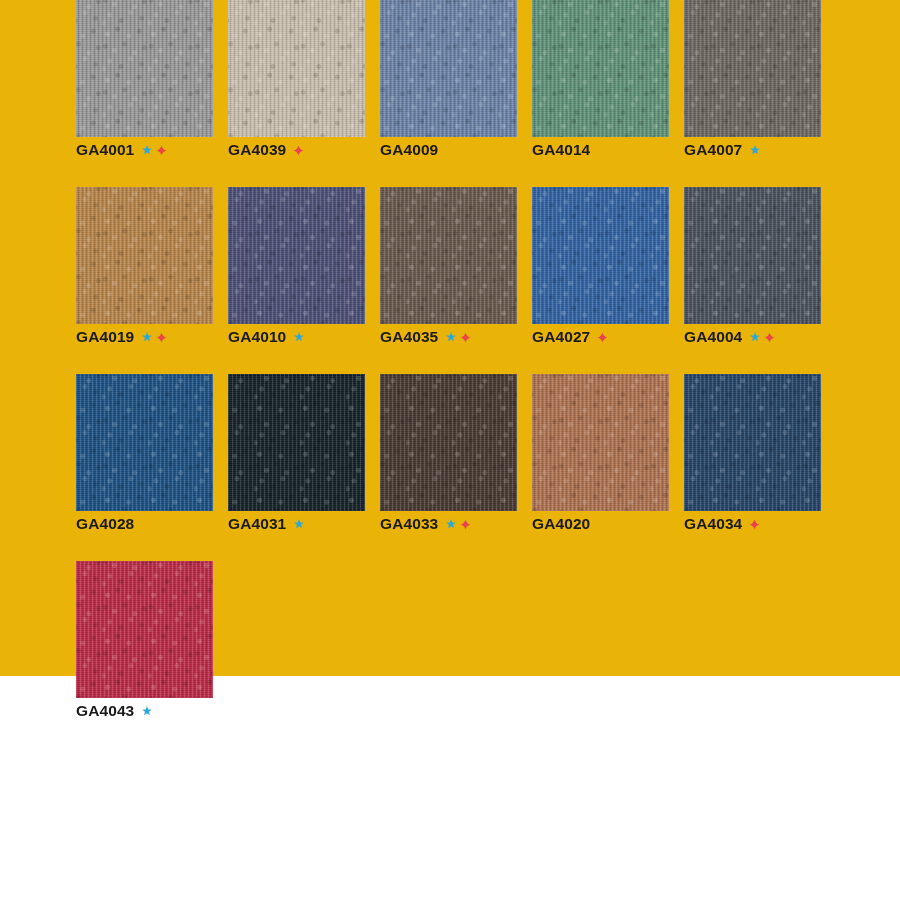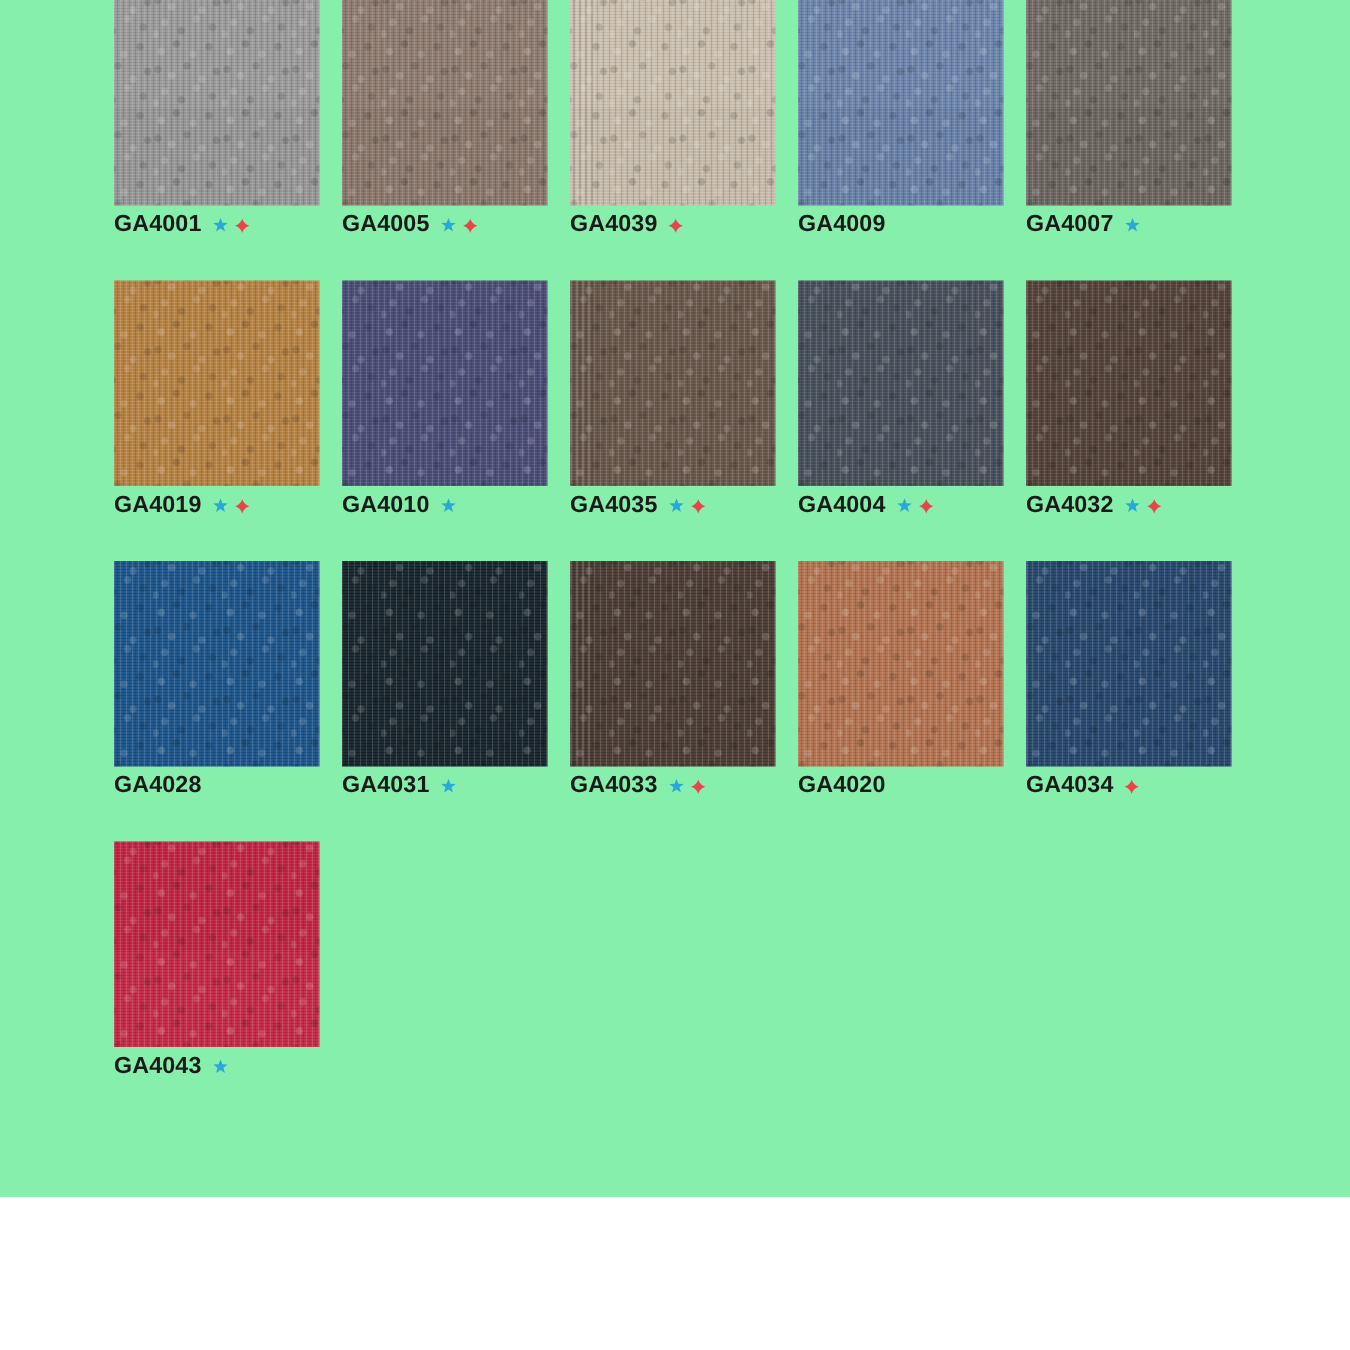--- a/index.html
+++ b/index.html
@@ -9,22 +9,22 @@
   }
   body {
     width: 900px;
     height: 900px;
     font-family: "Liberation Sans", sans-serif;
     overflow: hidden;
   }
   #catalog {
     position: relative;
     width: 900px;
-    height: 798px;
-    background: #86efac;
+    height: 676px;
+    background: #eab308;
     text-decoration: underline;
   }
   .swatch-grid {
     position: absolute;
     left: 76px;
     top: 0px;
     width: 748px;
     display: grid;
     grid-template-columns: repeat(5, 137px);
     grid-column-gap: 15px;
@@ -133,38 +133,20 @@
             <span class="badge-star"><svg width="12" height="12" viewBox="0 0 24 24" aria-hidden="true">
                 <path fill="#29a8dc" d="M12 2.2 14.45 8.9 21.6 9.2 16.0 13.55 17.9 20.5 12 16.6 6.1 20.5 8.0 13.55 2.4 9.2 9.55 8.9z"></path>
               </svg></span>
             <span class="badge-diamond"><svg width="11" height="11" viewBox="0 0 24 24" aria-hidden="true">
                 <path fill="#e8444a" d="M12 1.5C13.2 6.4 17.6 10.8 22.5 12 17.6 13.2 13.2 17.6 12 22.5 10.8 17.6 6.4 13.2 1.5 12 6.4 10.8 10.8 6.4 12 1.5z"></path>
               </svg></span>
           </span>
         </div>
       </div>
       <div class="swatch-cell">
-        <div class="swatch-tile" style="background-color: rgb(141, 122, 110);">
-          <div class="rib"></div>
-          <div class="weave"></div>
-          <div class="mottle"></div>
-        </div>
-        <div class="swatch-caption">
-          <span class="swatch-code">GA4005</span>
-          <span class="badge-group">
-            <span class="badge-star"><svg width="12" height="12" viewBox="0 0 24 24" aria-hidden="true">
-                <path fill="#29a8dc" d="M12 2.2 14.45 8.9 21.6 9.2 16.0 13.55 17.9 20.5 12 16.6 6.1 20.5 8.0 13.55 2.4 9.2 9.55 8.9z"></path>
-              </svg></span>
-            <span class="badge-diamond"><svg width="11" height="11" viewBox="0 0 24 24" aria-hidden="true">
-                <path fill="#e8444a" d="M12 1.5C13.2 6.4 17.6 10.8 22.5 12 17.6 13.2 13.2 17.6 12 22.5 10.8 17.6 6.4 13.2 1.5 12 6.4 10.8 10.8 6.4 12 1.5z"></path>
-              </svg></span>
-          </span>
-        </div>
-      </div>
-      <div class="swatch-cell">
         <div class="swatch-tile" style="background-color: rgb(203, 191, 174);">
           <div class="rib"></div>
           <div class="weave"></div>
           <div class="mottle"></div>
         </div>
         <div class="swatch-caption">
           <span class="swatch-code">GA4039</span>
           <span class="badge-group">
             <span class="badge-diamond"><svg width="11" height="11" viewBox="0 0 24 24" aria-hidden="true">
                 <path fill="#e8444a" d="M12 1.5C13.2 6.4 17.6 10.8 22.5 12 17.6 13.2 13.2 17.6 12 22.5 10.8 17.6 6.4 13.2 1.5 12 6.4 10.8 10.8 6.4 12 1.5z"></path>
@@ -176,20 +158,30 @@
         <div class="swatch-tile" style="background-color: rgb(107, 132, 171);">
           <div class="rib"></div>
           <div class="weave"></div>
           <div class="mottle"></div>
         </div>
         <div class="swatch-caption">
           <span class="swatch-code">GA4009</span>
         </div>
       </div>
       <div class="swatch-cell">
+        <div class="swatch-tile" style="background-color: rgb(94, 148, 120);">
+          <div class="rib"></div>
+          <div class="weave"></div>
+          <div class="mottle"></div>
+        </div>
+        <div class="swatch-caption">
+          <span class="swatch-code">GA4014</span>
+        </div>
+      </div>
+      <div class="swatch-cell">
         <div class="swatch-tile" style="background-color: rgb(111, 104, 98);">
           <div class="rib"></div>
           <div class="weave"></div>
           <div class="mottle"></div>
         </div>
         <div class="swatch-caption">
           <span class="swatch-code">GA4007</span>
           <span class="badge-group">
             <span class="badge-star"><svg width="12" height="12" viewBox="0 0 24 24" aria-hidden="true">
                 <path fill="#29a8dc" d="M12 2.2 14.45 8.9 21.6 9.2 16.0 13.55 17.9 20.5 12 16.6 6.1 20.5 8.0 13.55 2.4 9.2 9.55 8.9z"></path>
@@ -242,45 +234,42 @@
             <span class="badge-star"><svg width="12" height="12" viewBox="0 0 24 24" aria-hidden="true">
                 <path fill="#29a8dc" d="M12 2.2 14.45 8.9 21.6 9.2 16.0 13.55 17.9 20.5 12 16.6 6.1 20.5 8.0 13.55 2.4 9.2 9.55 8.9z"></path>
               </svg></span>
             <span class="badge-diamond"><svg width="11" height="11" viewBox="0 0 24 24" aria-hidden="true">
                 <path fill="#e8444a" d="M12 1.5C13.2 6.4 17.6 10.8 22.5 12 17.6 13.2 13.2 17.6 12 22.5 10.8 17.6 6.4 13.2 1.5 12 6.4 10.8 10.8 6.4 12 1.5z"></path>
               </svg></span>
           </span>
         </div>
       </div>
       <div class="swatch-cell">
+        <div class="swatch-tile" style="background-color: rgb(47, 99, 168);">
+          <div class="rib"></div>
+          <div class="weave"></div>
+          <div class="mottle"></div>
+        </div>
+        <div class="swatch-caption">
+          <span class="swatch-code">GA4027</span>
+          <span class="badge-group">
+            <span class="badge-diamond"><svg width="11" height="11" viewBox="0 0 24 24" aria-hidden="true">
+                <path fill="#e8444a" d="M12 1.5C13.2 6.4 17.6 10.8 22.5 12 17.6 13.2 13.2 17.6 12 22.5 10.8 17.6 6.4 13.2 1.5 12 6.4 10.8 10.8 6.4 12 1.5z"></path>
+              </svg></span>
+          </span>
+        </div>
+      </div>
+      <div class="swatch-cell">
         <div class="swatch-tile" style="background-color: rgb(74, 82, 94);">
           <div class="rib"></div>
           <div class="weave"></div>
           <div class="mottle"></div>
         </div>
         <div class="swatch-caption">
           <span class="swatch-code">GA4004</span>
-          <span class="badge-group">
-            <span class="badge-star"><svg width="12" height="12" viewBox="0 0 24 24" aria-hidden="true">
-                <path fill="#29a8dc" d="M12 2.2 14.45 8.9 21.6 9.2 16.0 13.55 17.9 20.5 12 16.6 6.1 20.5 8.0 13.55 2.4 9.2 9.55 8.9z"></path>
-              </svg></span>
-            <span class="badge-diamond"><svg width="11" height="11" viewBox="0 0 24 24" aria-hidden="true">
-                <path fill="#e8444a" d="M12 1.5C13.2 6.4 17.6 10.8 22.5 12 17.6 13.2 13.2 17.6 12 22.5 10.8 17.6 6.4 13.2 1.5 12 6.4 10.8 10.8 6.4 12 1.5z"></path>
-              </svg></span>
-          </span>
-        </div>
-      </div>
-      <div class="swatch-cell">
-        <div class="swatch-tile" style="background-color: rgb(85, 68, 58);">
-          <div class="rib"></div>
-          <div class="weave"></div>
-          <div class="mottle"></div>
-        </div>
-        <div class="swatch-caption">
-          <span class="swatch-code">GA4032</span>
           <span class="badge-group">
             <span class="badge-star"><svg width="12" height="12" viewBox="0 0 24 24" aria-hidden="true">
                 <path fill="#29a8dc" d="M12 2.2 14.45 8.9 21.6 9.2 16.0 13.55 17.9 20.5 12 16.6 6.1 20.5 8.0 13.55 2.4 9.2 9.55 8.9z"></path>
               </svg></span>
             <span class="badge-diamond"><svg width="11" height="11" viewBox="0 0 24 24" aria-hidden="true">
                 <path fill="#e8444a" d="M12 1.5C13.2 6.4 17.6 10.8 22.5 12 17.6 13.2 13.2 17.6 12 22.5 10.8 17.6 6.4 13.2 1.5 12 6.4 10.8 10.8 6.4 12 1.5z"></path>
               </svg></span>
           </span>
         </div>
       </div>

